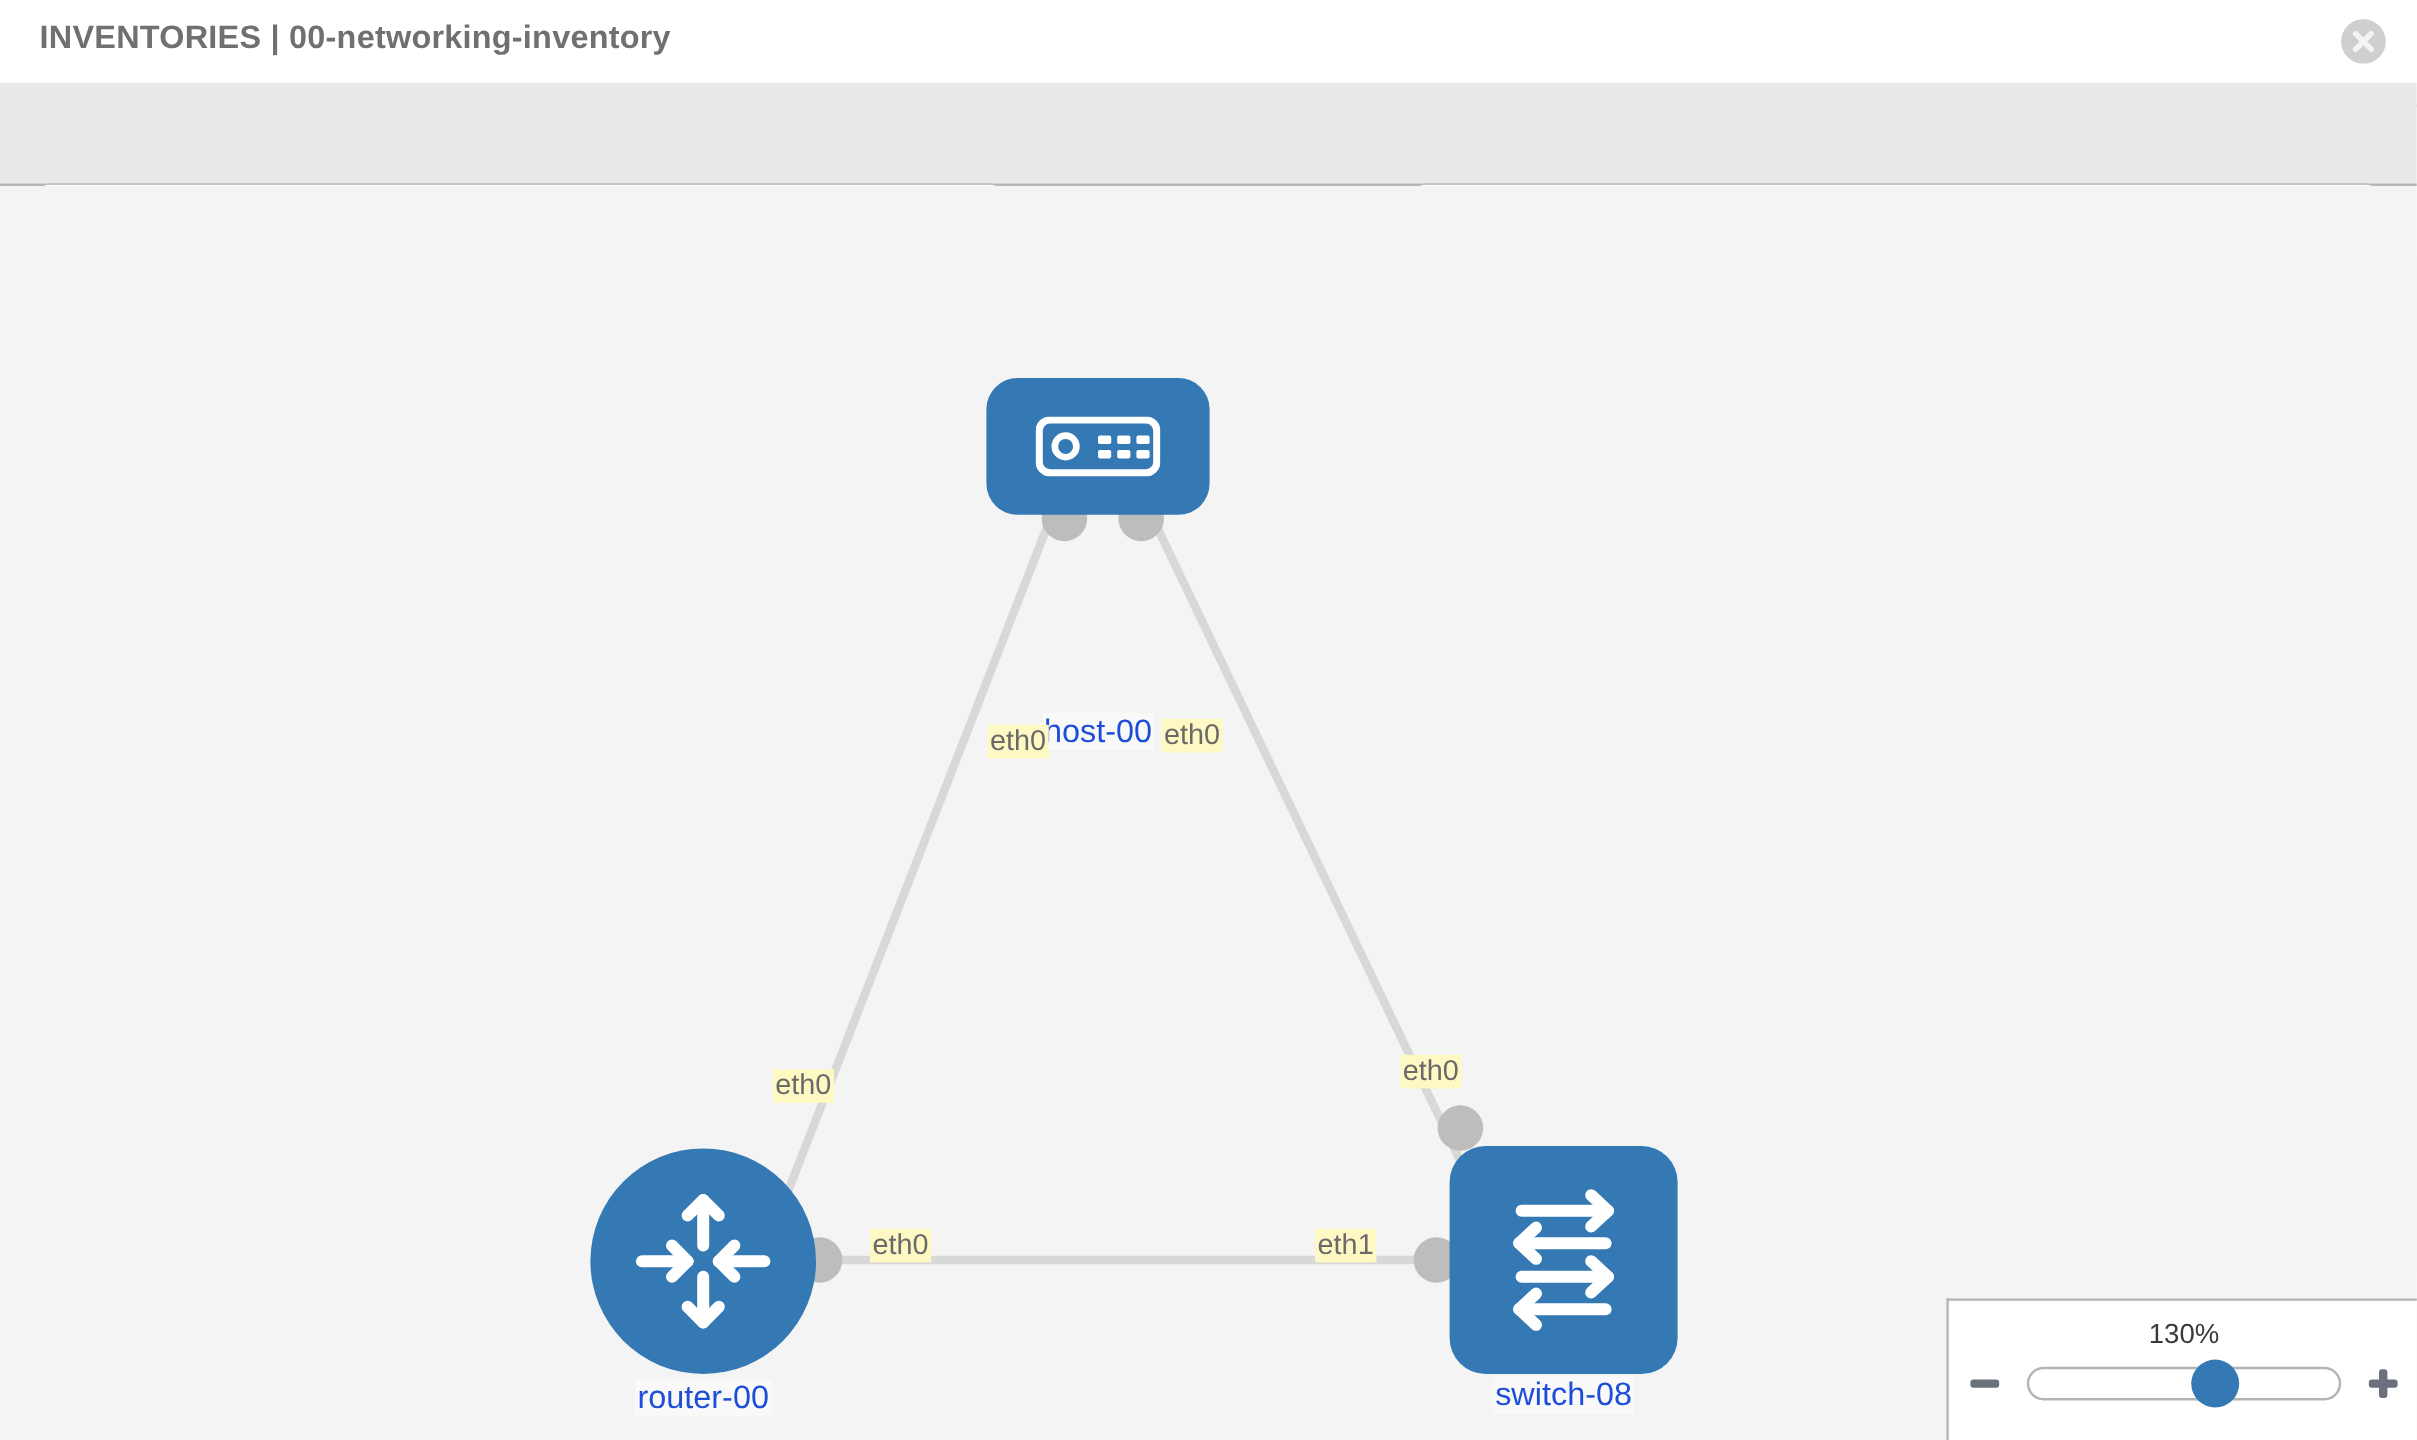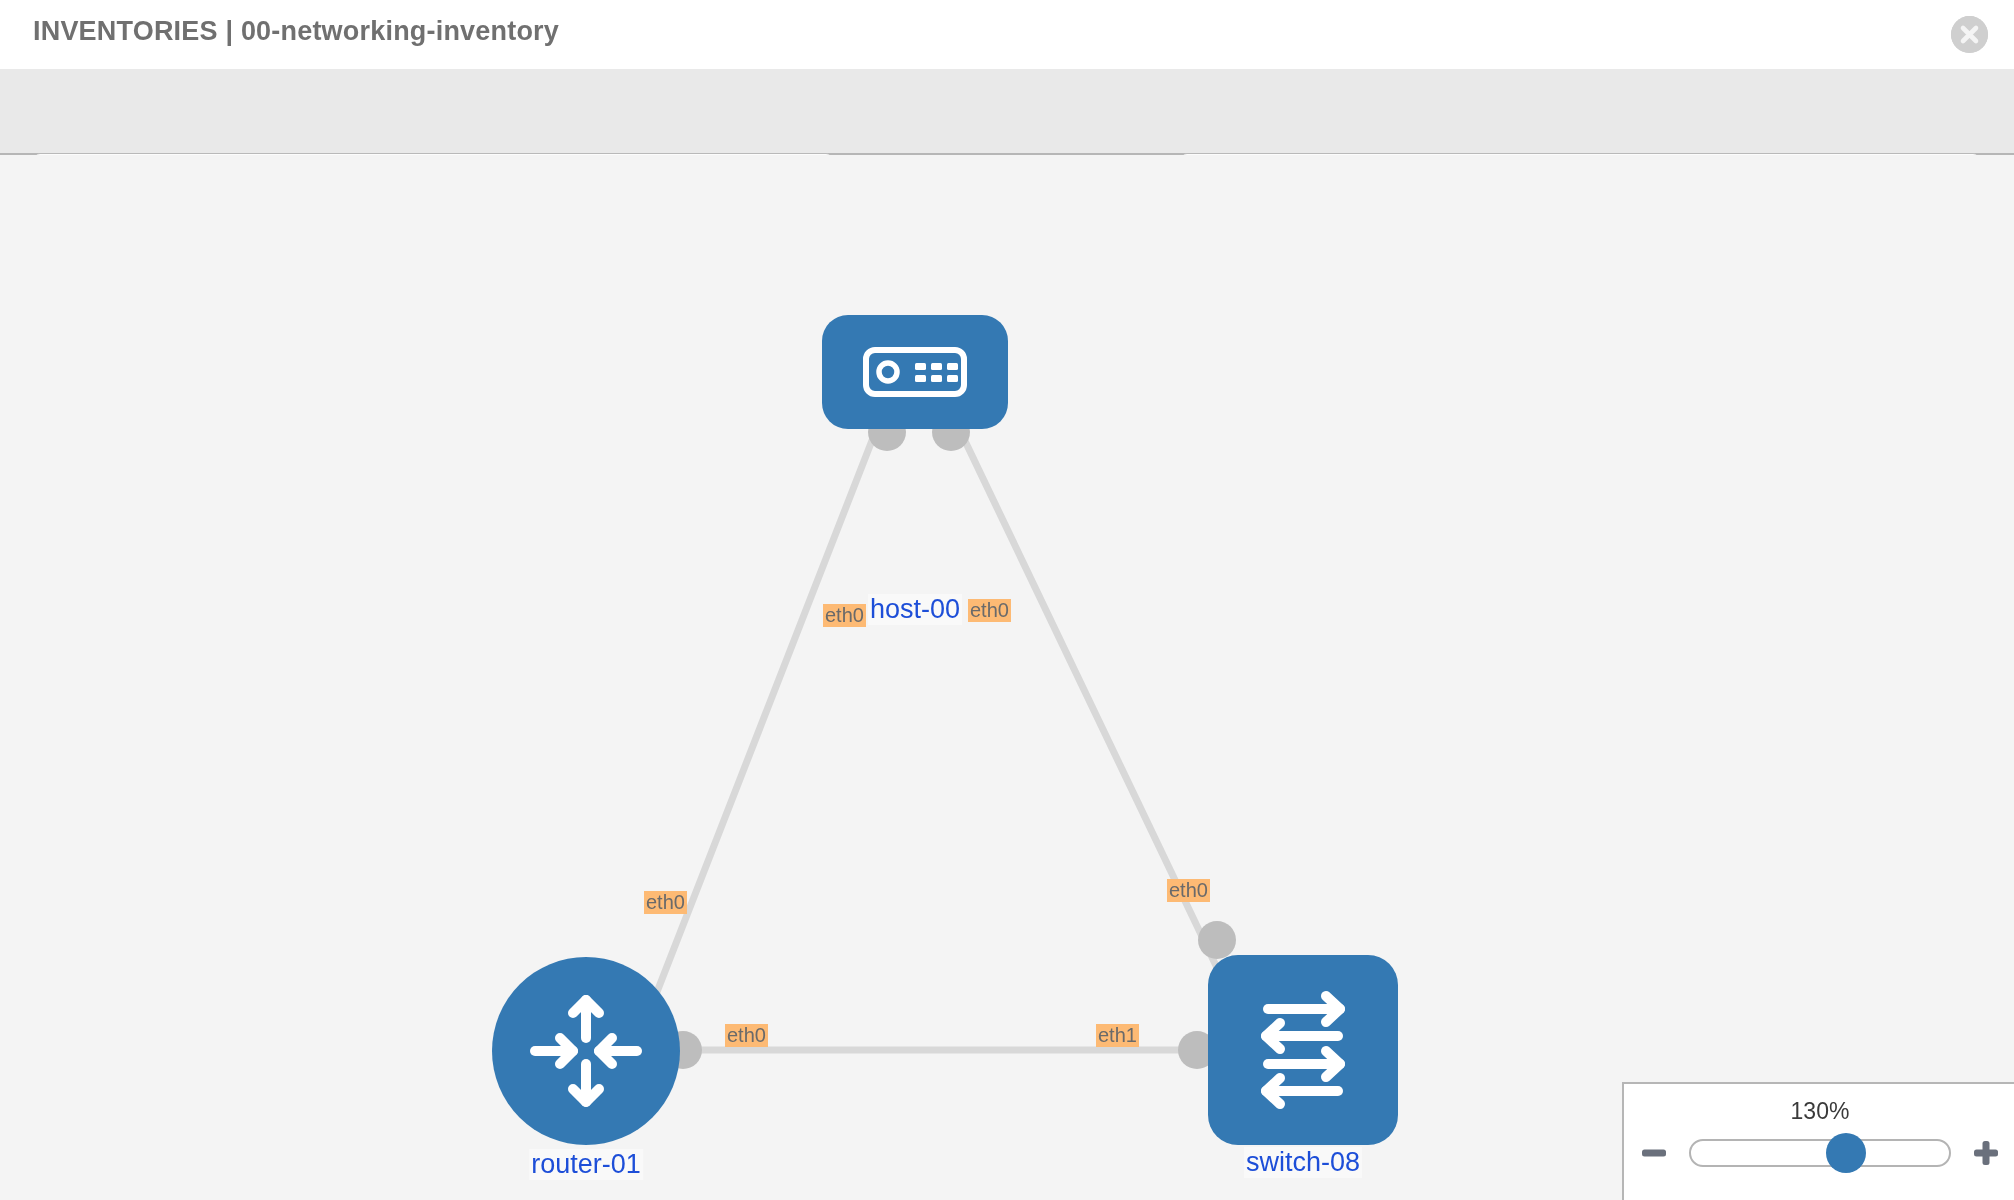--- a/index.html
+++ b/index.html
@@ -107,22 +107,22 @@
 
   #node-switch { left: 1208px; top: 800px; width: 190px; height: 190px; }
   #node-switch .node-shape { width: 190px; height: 190px; border-radius: 30px; }
   #node-switch .node-label { top: 192px; }
 
   
   .port { position: absolute; background: #bdbdbd; border-radius: 50%; }
 
   .edge-label {
     position: absolute;
-    font-size: 20px; color: #6a6a6a;
-    background: #fdba74;
+    font-size: 24px; color: #6a6a6a;
+    background: #fef9c3;
     white-space: nowrap;
     padding: 0 2px;
   }
 
   
   .zoom-panel {
     position: absolute; left: 1622px; top: 1082px;
     width: 448px; height: 118px;
     background: #ffffff;
     border-top: 2px solid #b6b6b6;
@@ -244,21 +244,21 @@
             <polyline points="48,23 61,10 74,23"></polyline>
             <line x1="61" y1="112" x2="61" y2="74"></line>
             <polyline points="48,99 61,112 74,99"></polyline>
             <line x1="10" y1="61" x2="48" y2="61"></line>
             <polyline points="35,48 48,61 35,74"></polyline>
             <line x1="112" y1="61" x2="74" y2="61"></line>
             <polyline points="87,48 74,61 87,74"></polyline>
           </g>
         </svg>
       </div>
-      <div class="node-label">router-01</div>
+      <div class="node-label">router-00</div>
     </div>
 
     <div class="node" id="node-switch">
       <div class="node-shape">
         <svg width="122" height="122" viewBox="0 0 122 122" aria-hidden="true">
           <g stroke="#ffffff" stroke-width="10" stroke-linecap="round" stroke-linejoin="round" fill="none">
             <line x1="26" y1="20" x2="98" y2="20"></line>
             <polyline points="84,7 98,20 84,33"></polyline>
             <line x1="96" y1="47" x2="24" y2="47"></line>
             <polyline points="38,34 24,47 38,60"></polyline>

